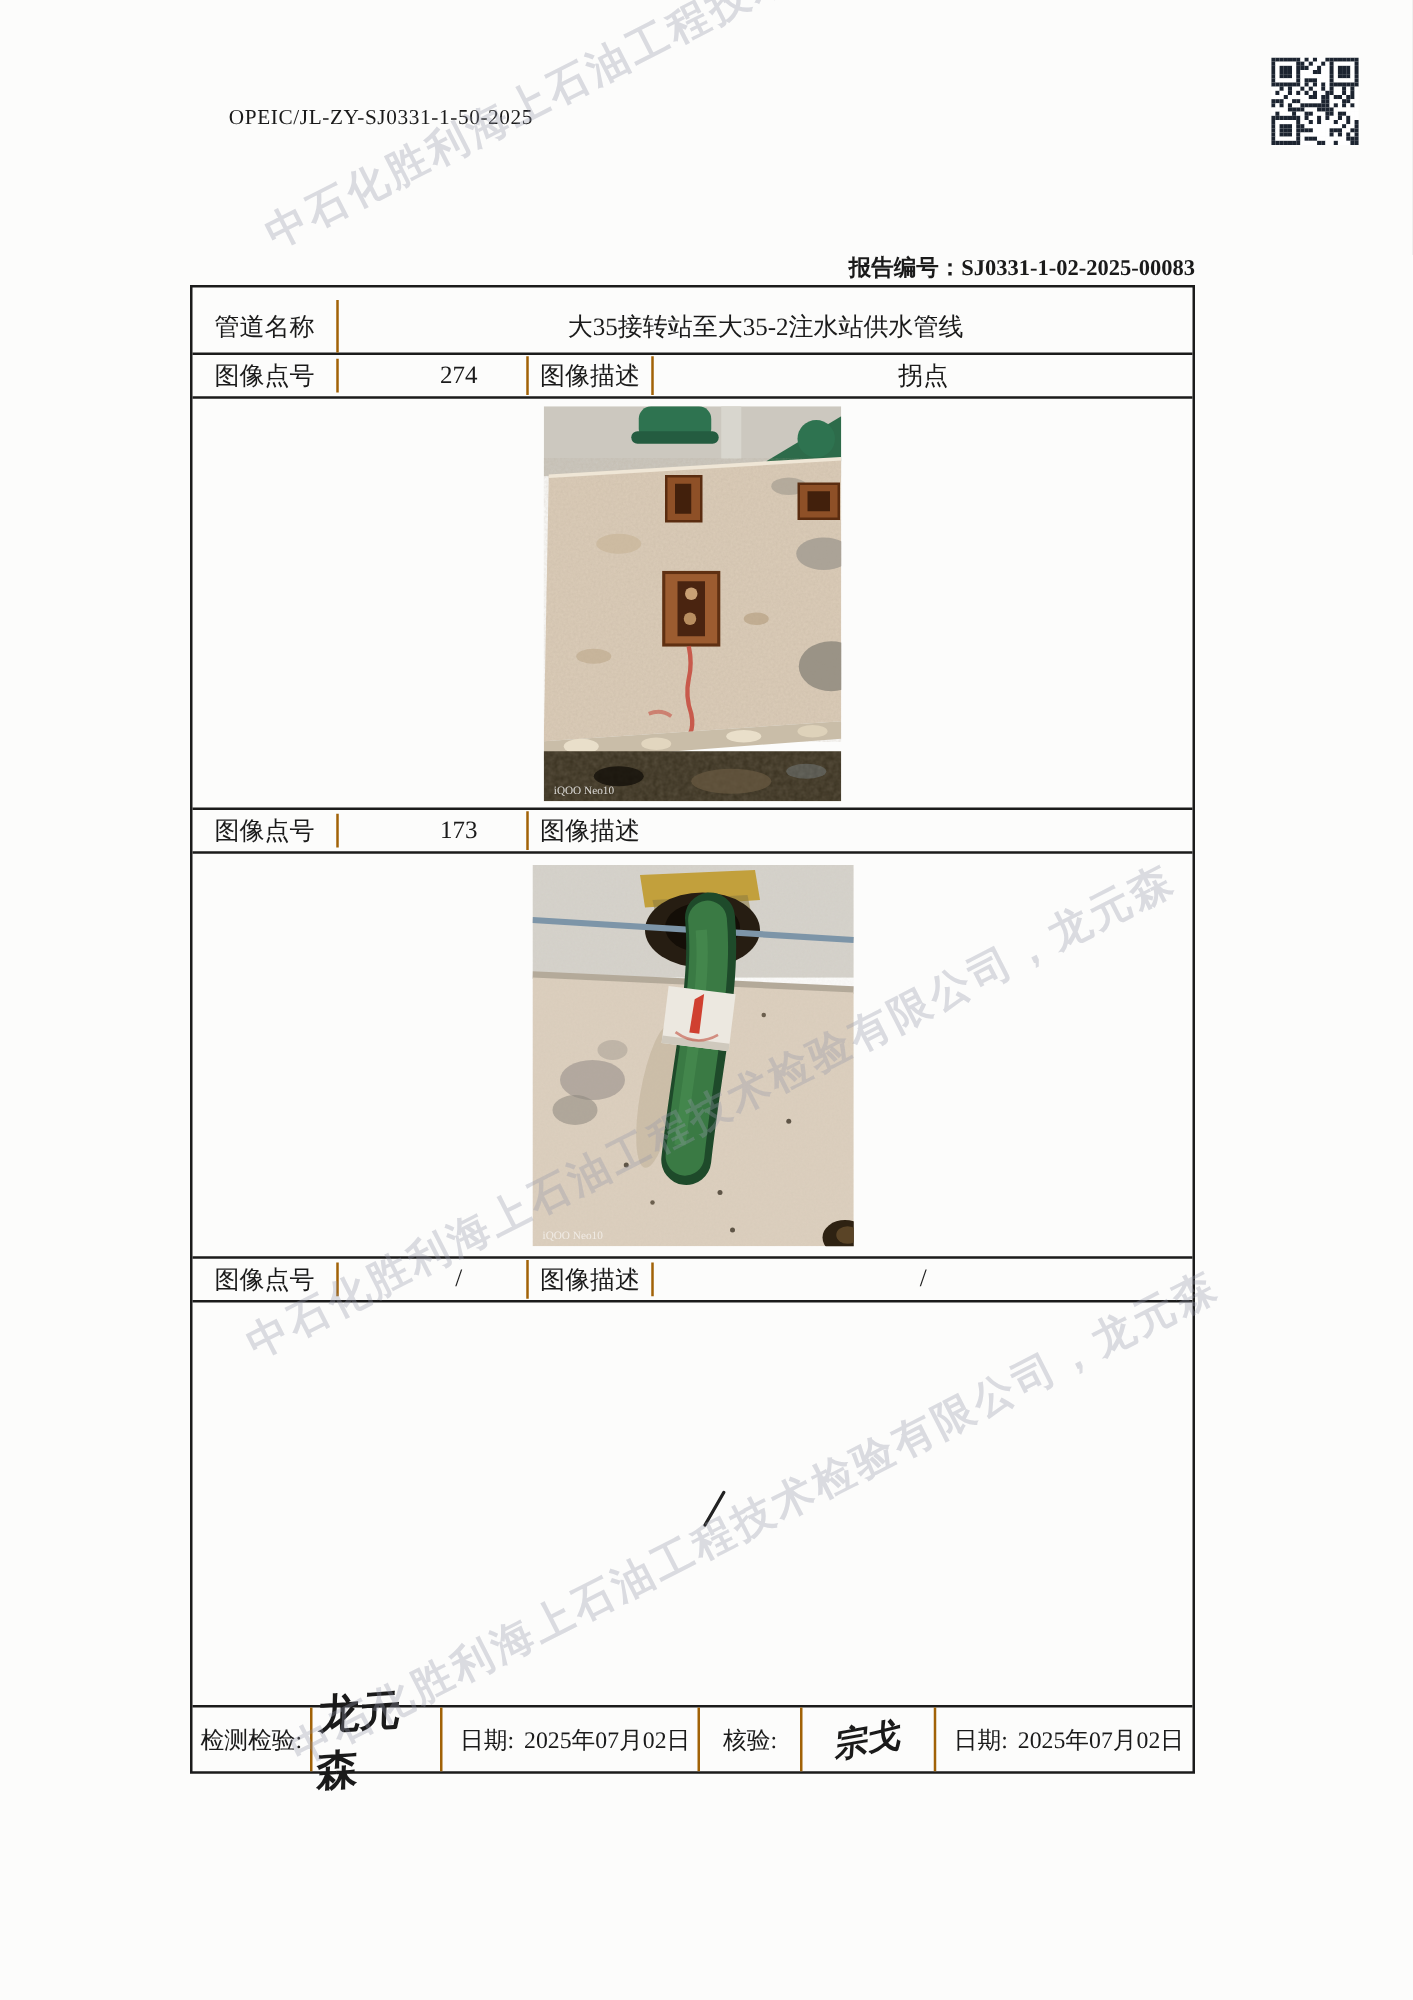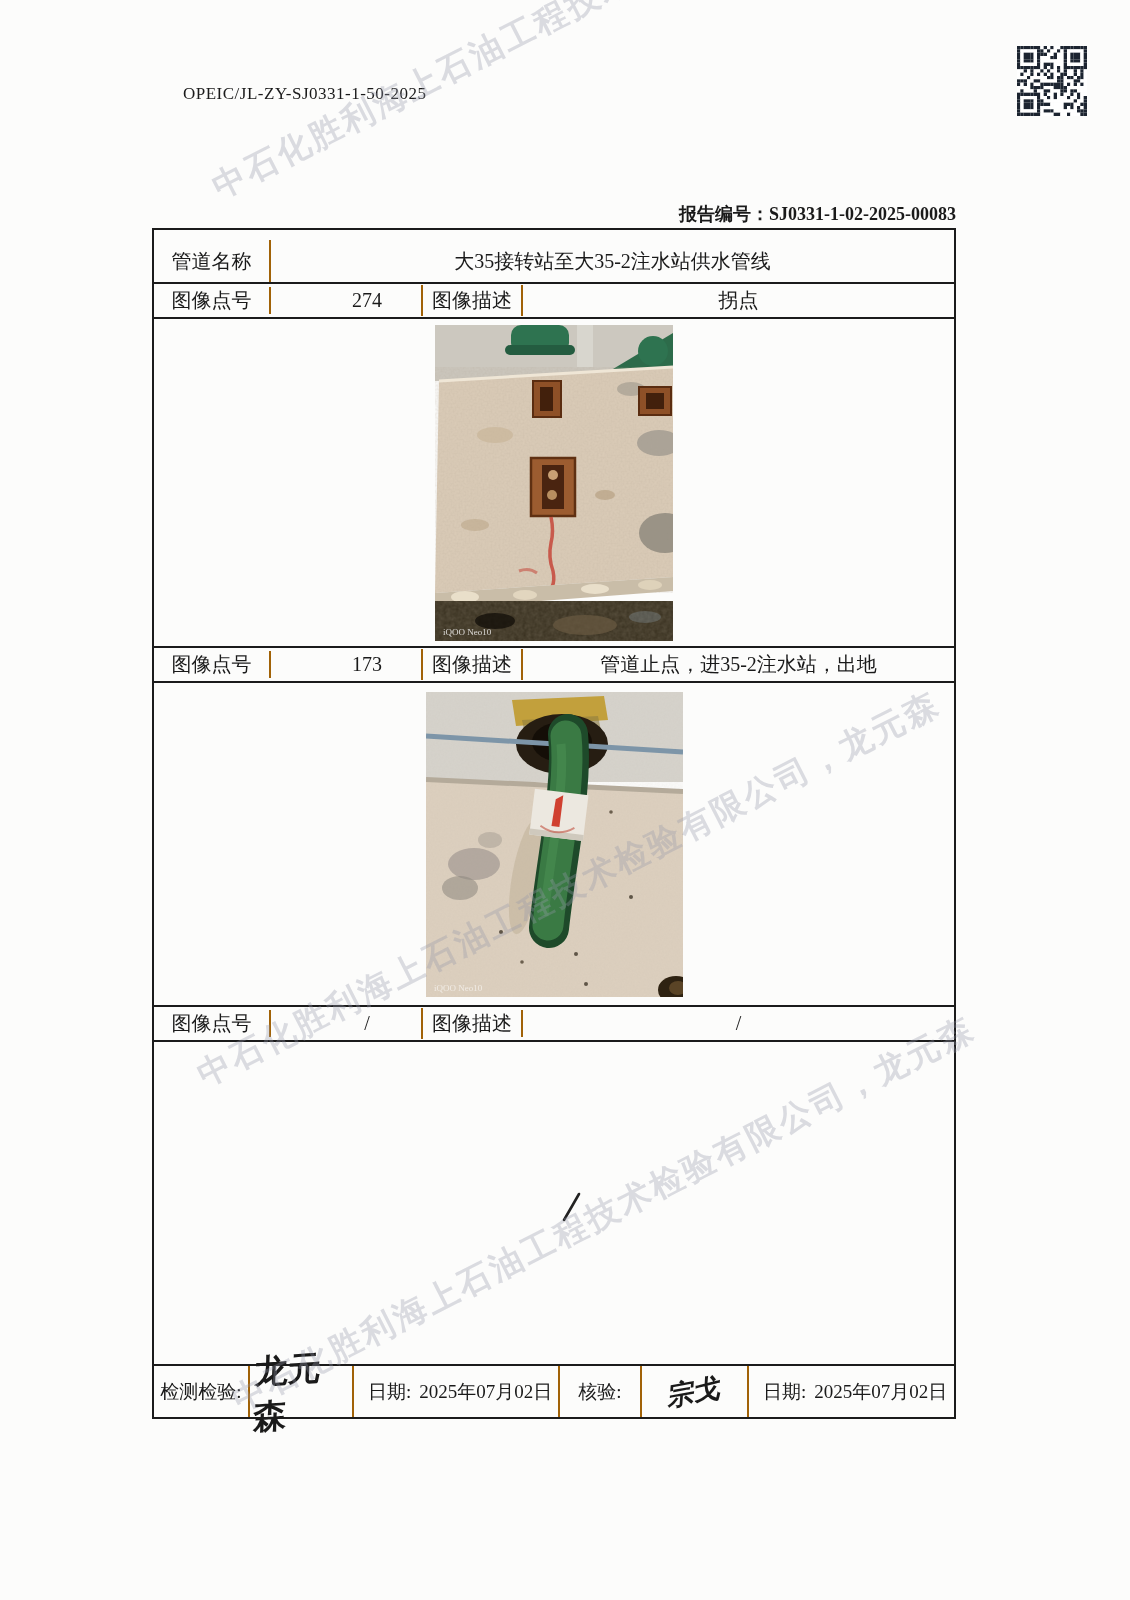--- a/index.html
+++ b/index.html
@@ -578,21 +578,20 @@
           <ellipse cx="210" cy="292" rx="16" ry="6" fill="#8a97a0" opacity=".35"></ellipse>
           <text x="8" y="310" font-size="9" fill="#ffffff" opacity="0.8">iQOO Neo10</text>
         </svg>
       </div>
     </div>
 
     <div class="row r-pt">
       <div class="c lab">图像点号</div>
       <div class="c v2">173</div>
       <div class="c lab2">图像描述</div>
-      <div class="c grow">管道止点，进35-2注水站，出地</div>
     </div>
 
     <div class="row">
       <div class="c photo-cell2 grow">
 
         <svg width="257" height="305" viewBox="0 0 257 305">
           <defs>
             <filter id="fn1" x="0" y="0" width="100%" height="100%">
               <feTurbulence type="fractalNoise" baseFrequency="0.55" numOctaves="3"></feTurbulence>
               <feColorMatrix type="matrix" values="0 0 0 0 0.45  0 0 0 0 0.40  0 0 0 0 0.33  0 0 0 0.35 0"></feColorMatrix>

